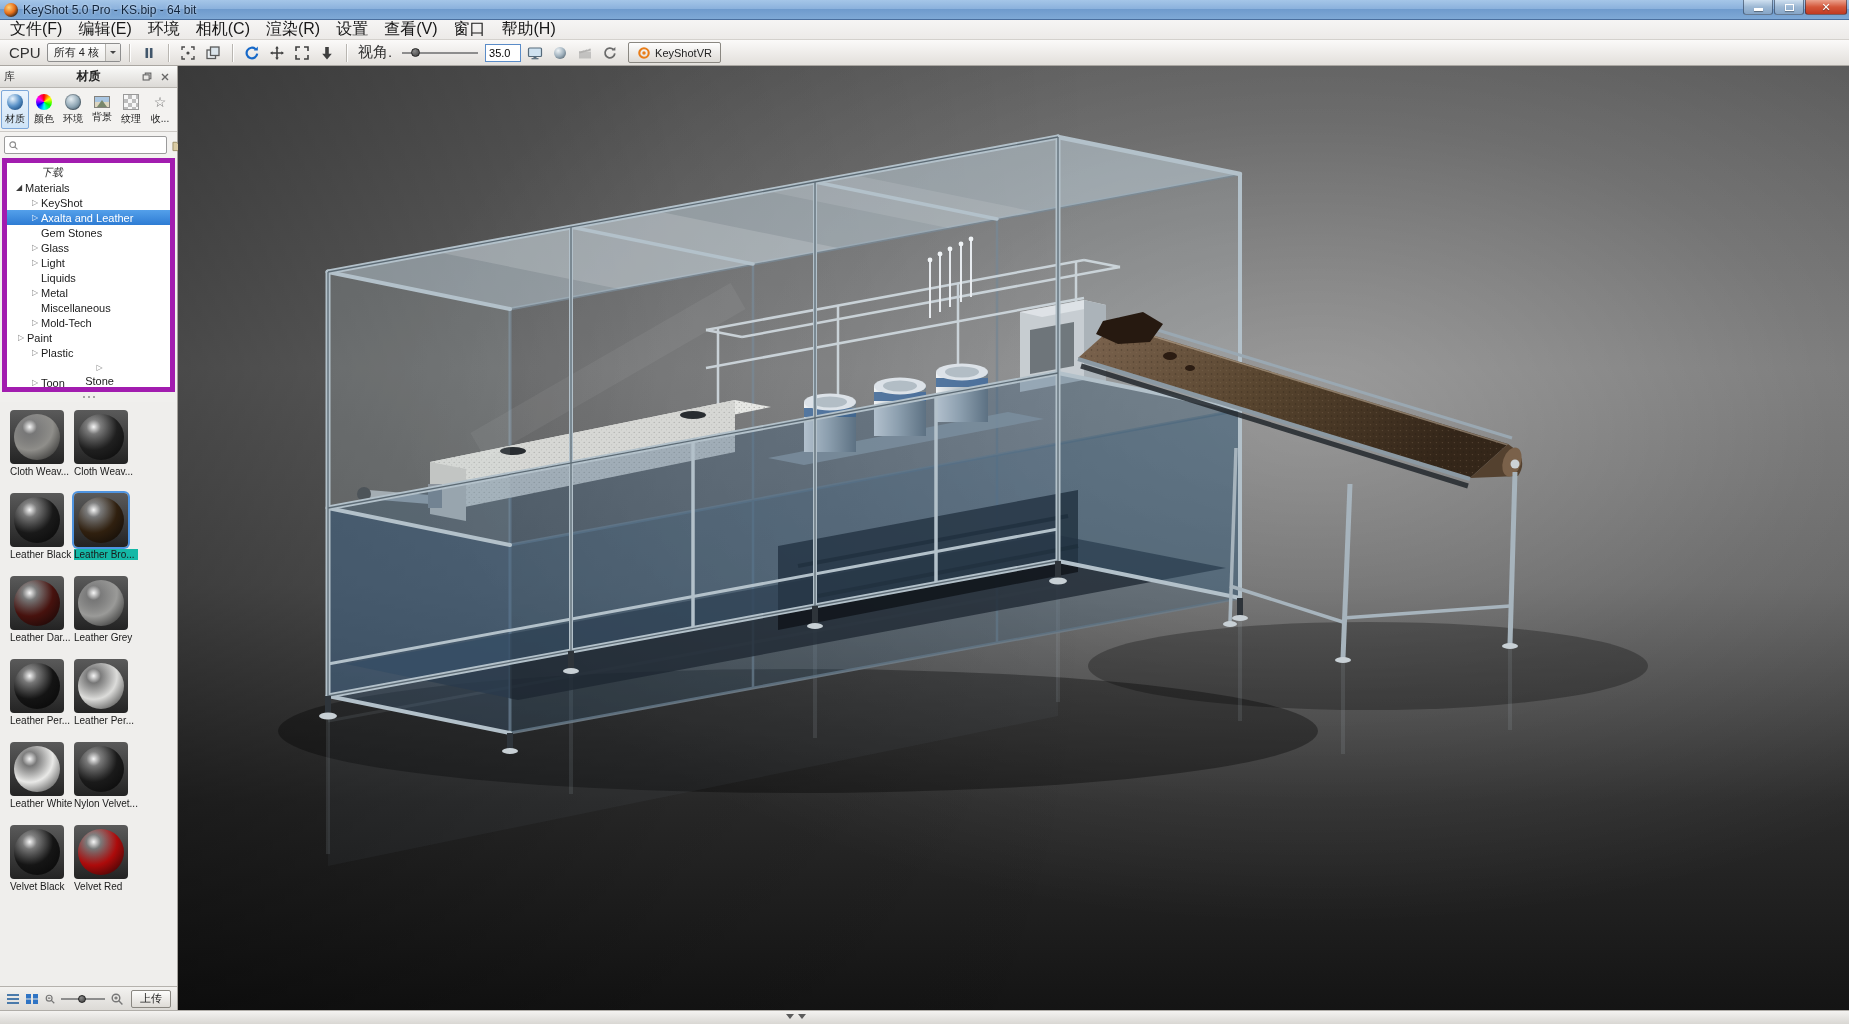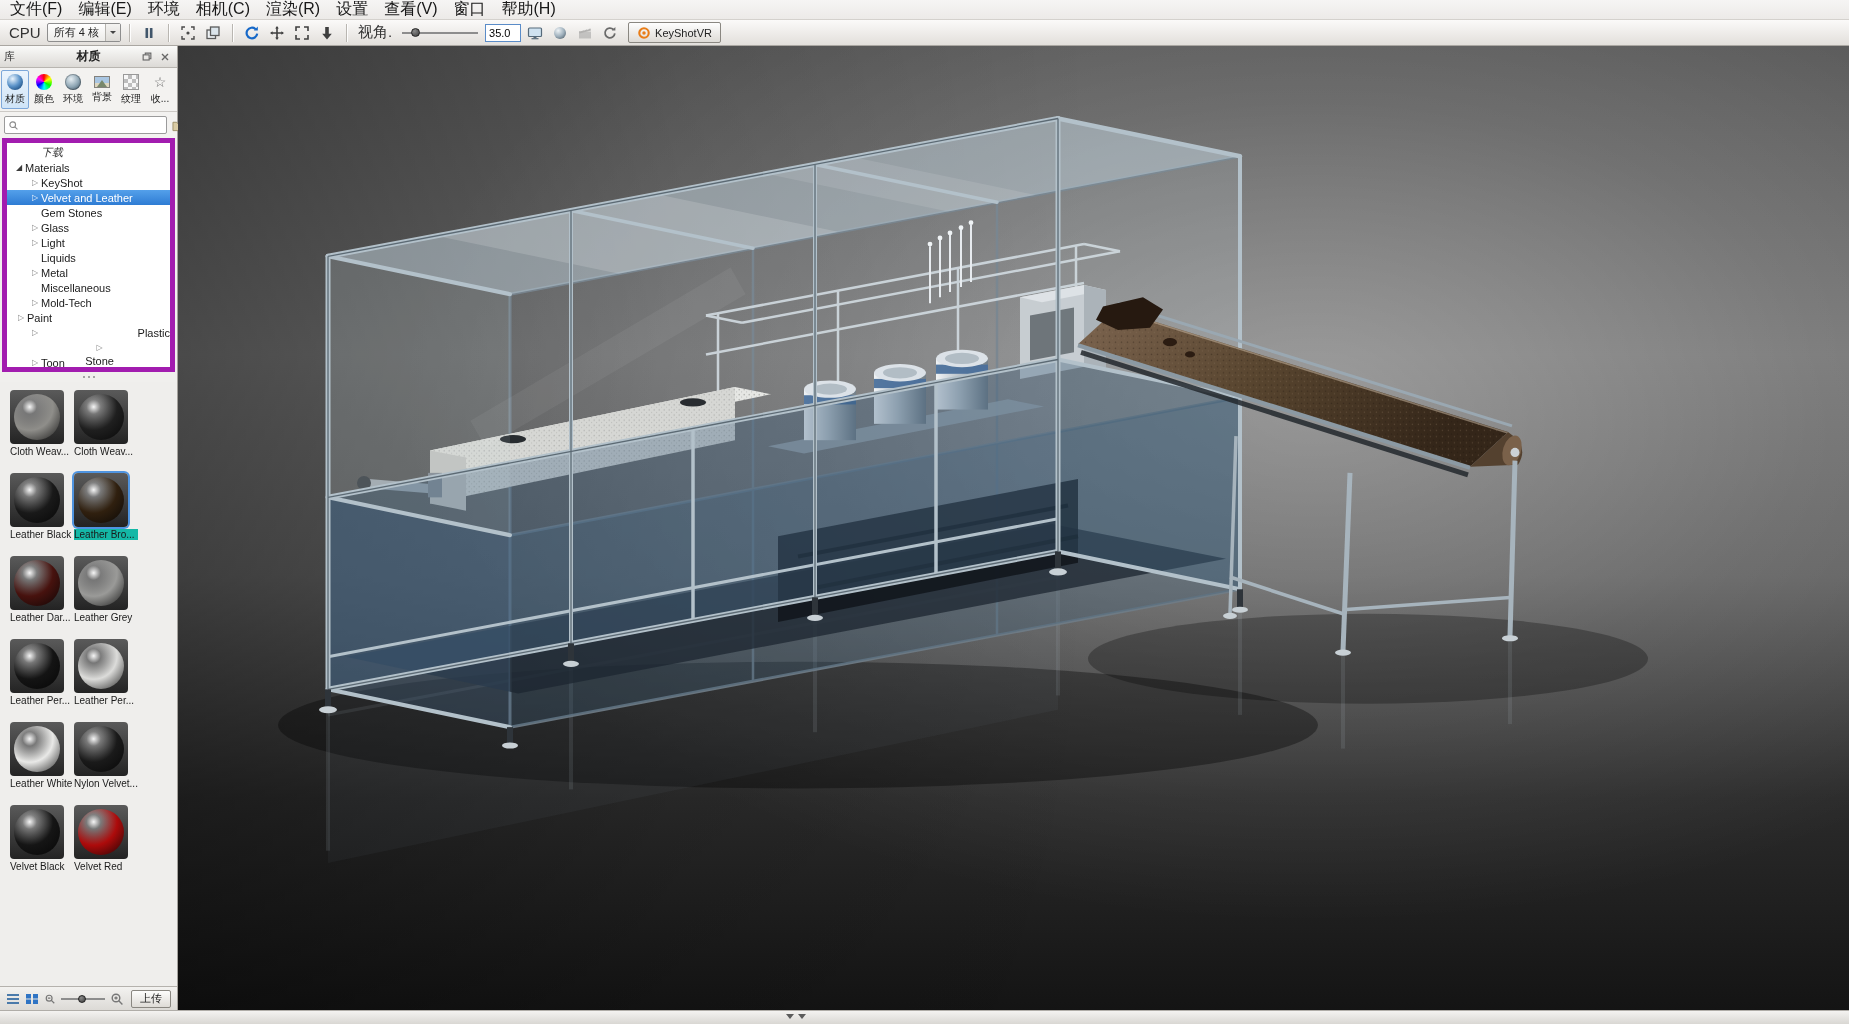--- a/index.html
+++ b/index.html
@@ -145,20 +145,35 @@
     position:relative; }
   .timeline-handle { position:absolute; left:786px; top:3px; display:flex; gap:4px; }
   .timeline-handle i { width:0; height:0; border-left:4px solid transparent; border-right:4px solid transparent;
     border-top:5px solid #5c5c5c; }
 </style>
 </head>
 <body>
 
 <div class="window">
 
+  <div class="titlebar">
+    <div class="app-icon"></div>
+    <div class="title-text">KeyShot 5.0 Pro  - KS.bip  - 64 bit</div>
+    <div class="win-buttons">
+      <div class="win-btn">
+          <span class="glyph-min"></span>
+        </div>
+      <div class="win-btn">
+          <span class="glyph-max"></span>
+        </div>
+      <div class="win-btn close">
+          <span class="glyph-close">✕</span>
+        </div>
+    </div>
+  </div>
 
   <div class="menubar">
       <div class="menu-item">文件(F)</div>
       <div class="menu-item">编辑(E)</div>
       <div class="menu-item">环境</div>
       <div class="menu-item">相机(C)</div>
       <div class="menu-item">渲染(R)</div>
       <div class="menu-item">设置</div>
       <div class="menu-item">查看(V)</div>
       <div class="menu-item">窗口</div>
@@ -341,21 +356,21 @@
           <div class="tree-row" style="padding-left: 6px;">
             <span class="tri tri-open"></span>
             <span class="tree-label">Materials</span>
           </div>
           <div class="tree-row" style="padding-left: 22px;">
             <span class="tri tri-closed"></span>
             <span class="tree-label">KeyShot</span>
           </div>
           <div class="tree-row selected" style="padding-left: 22px;">
             <span class="tri tri-closed"></span>
-            <span class="tree-label">Velvet and Leather</span>
+            <span class="tree-label">Axalta and Leather</span>
           </div>
           <div class="tree-row" style="padding-left: 22px;">
             <span class="tri "></span>
             <span class="tree-label">Gem Stones</span>
           </div>
           <div class="tree-row" style="padding-left: 22px;">
             <span class="tri tri-closed"></span>
             <span class="tree-label">Glass</span>
           </div>
           <div class="tree-row" style="padding-left: 22px;">
@@ -375,21 +390,21 @@
             <span class="tree-label">Miscellaneous</span>
           </div>
           <div class="tree-row" style="padding-left: 22px;">
             <span class="tri tri-closed"></span>
             <span class="tree-label">Mold-Tech</span>
           </div>
           <div class="tree-row" style="padding-left: 8px;">
             <span class="tri tri-closed"></span>
             <span class="tree-label">Paint</span>
           </div>
-          <div class="tree-row" style="padding-left: 22px; justify-content: space-between;">
+          <div class="tree-row" style="padding-left: 22px;">
             <span class="tri tri-closed"></span>
             <span class="tree-label">Plastic</span>
           </div>
           <div class="tree-row" style="padding-left: 22px; flex-direction: column;">
             <span class="tri tri-closed"></span>
             <span class="tree-label">Stone</span>
           </div>
           <div class="tree-row" style="padding-left: 22px;">
             <span class="tri tri-closed"></span>
             <span class="tree-label">Toon</span>

